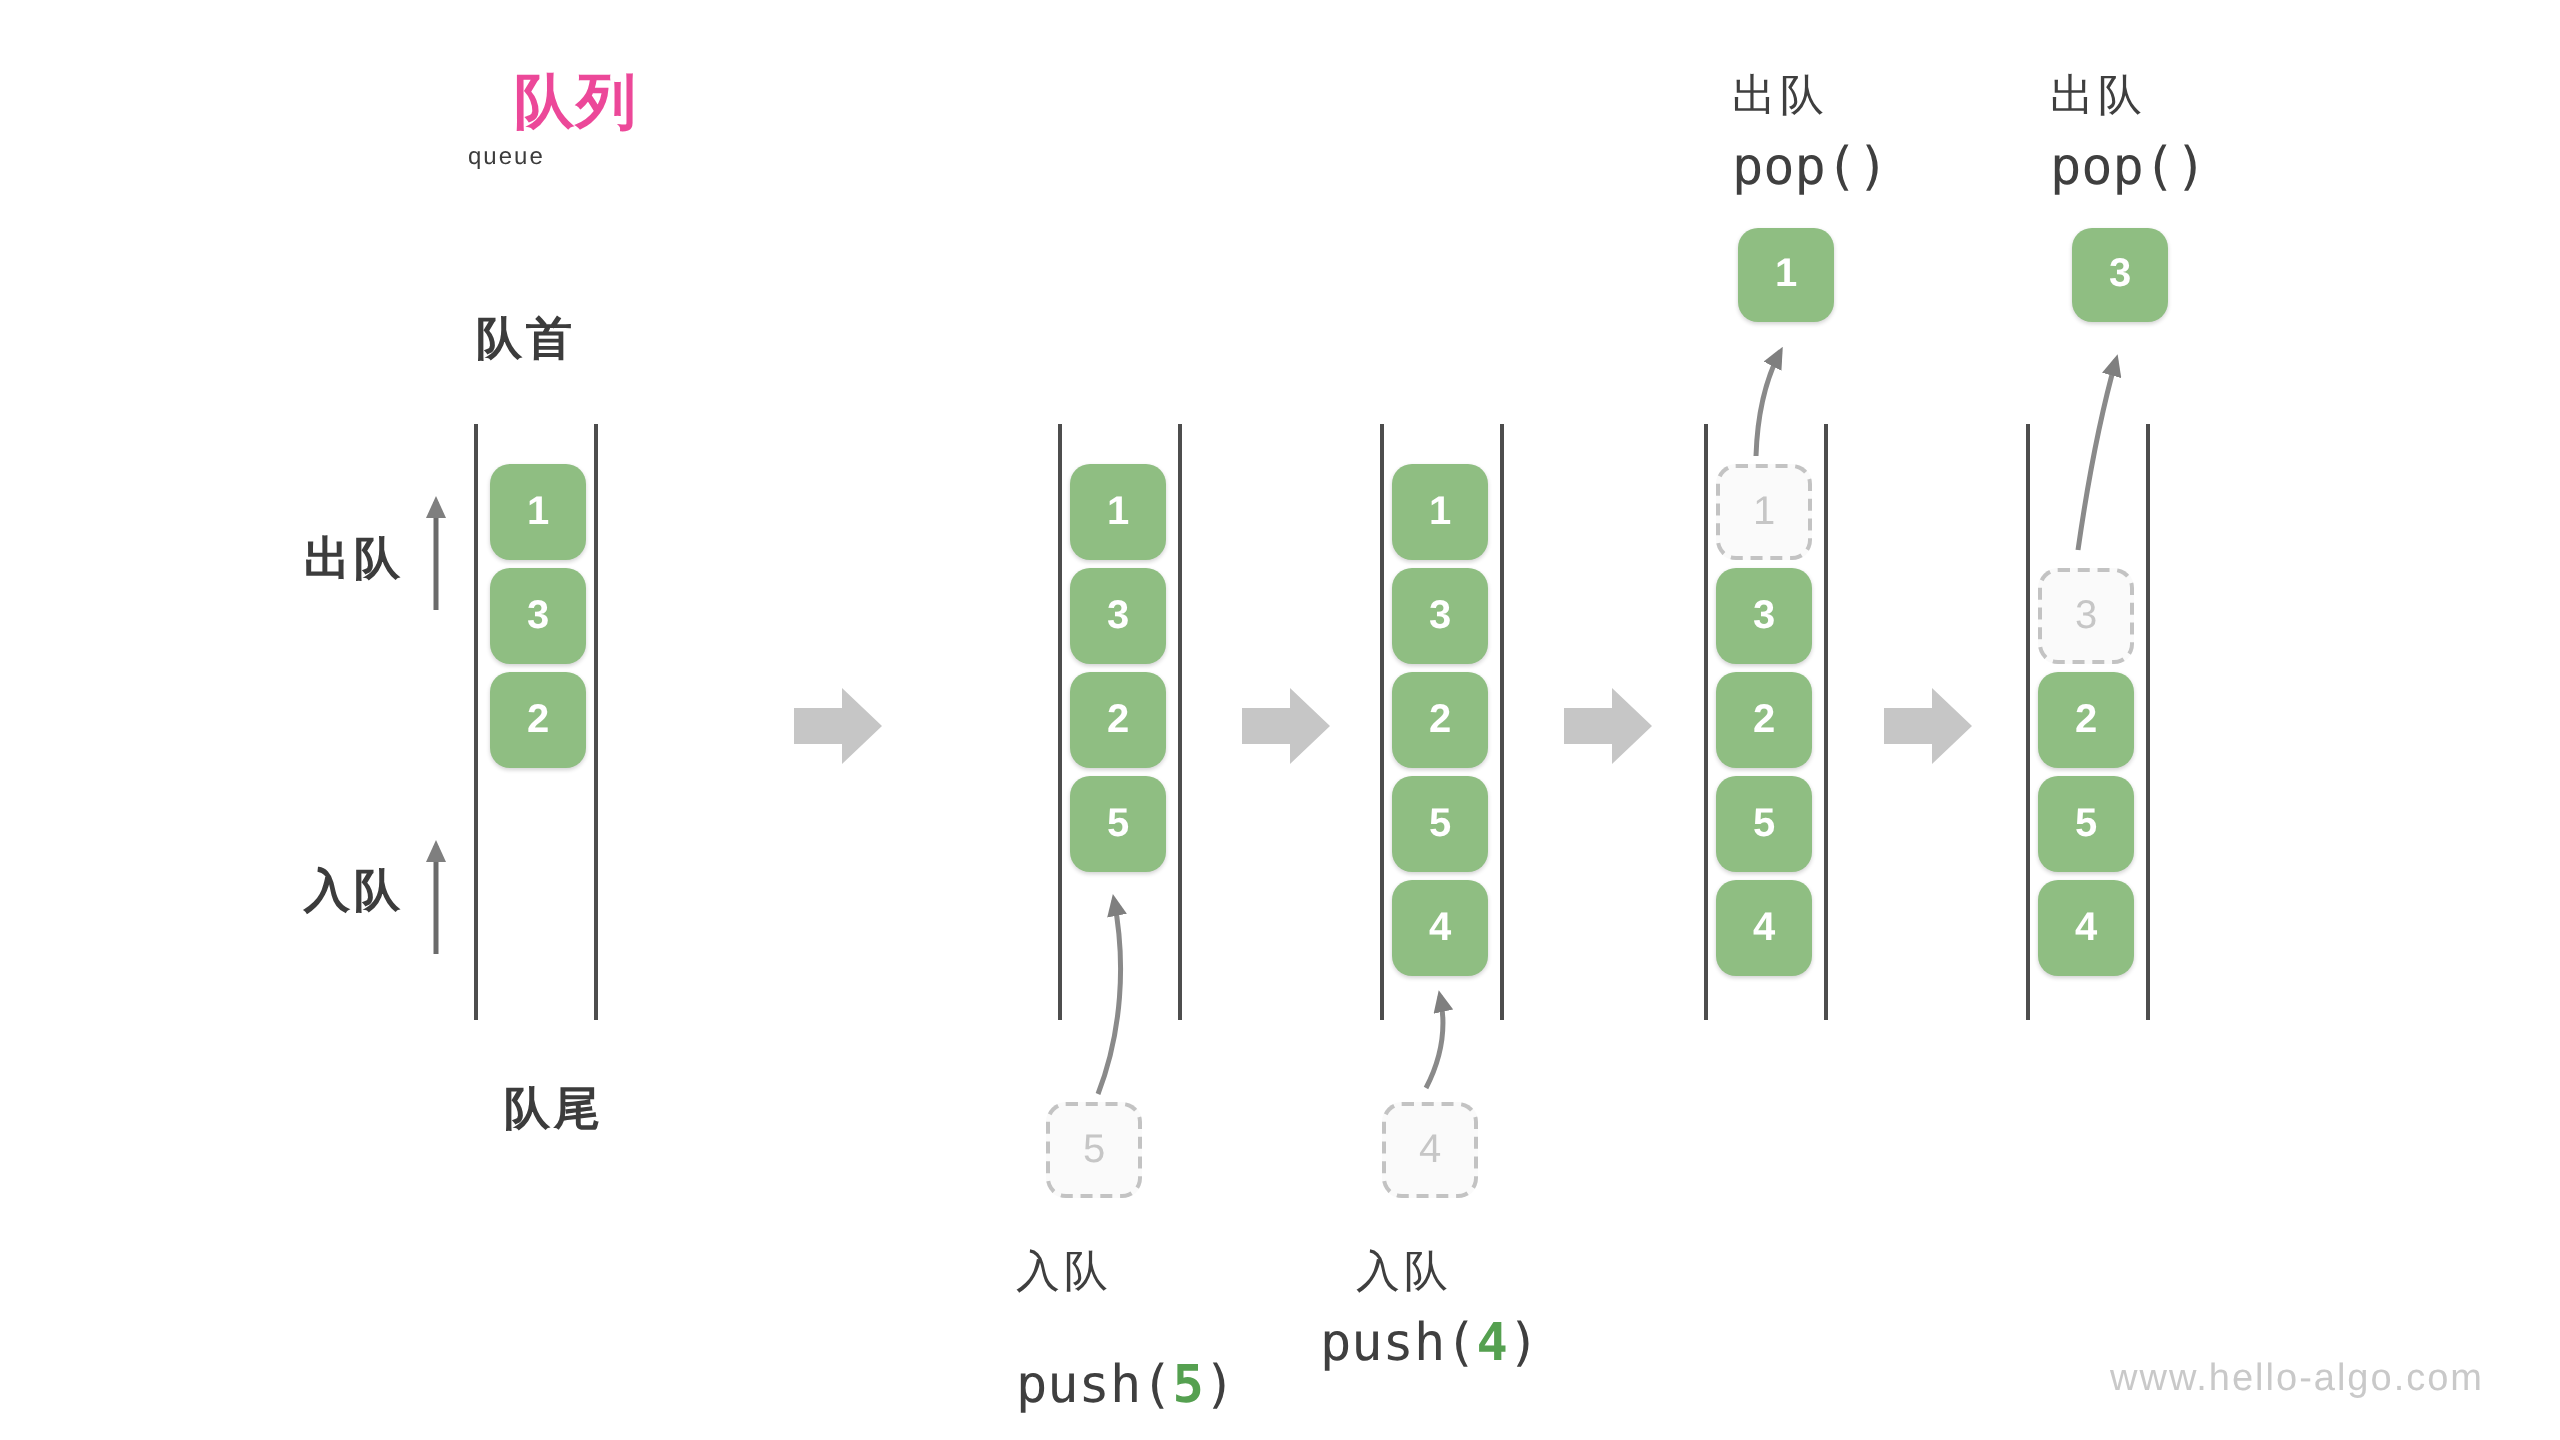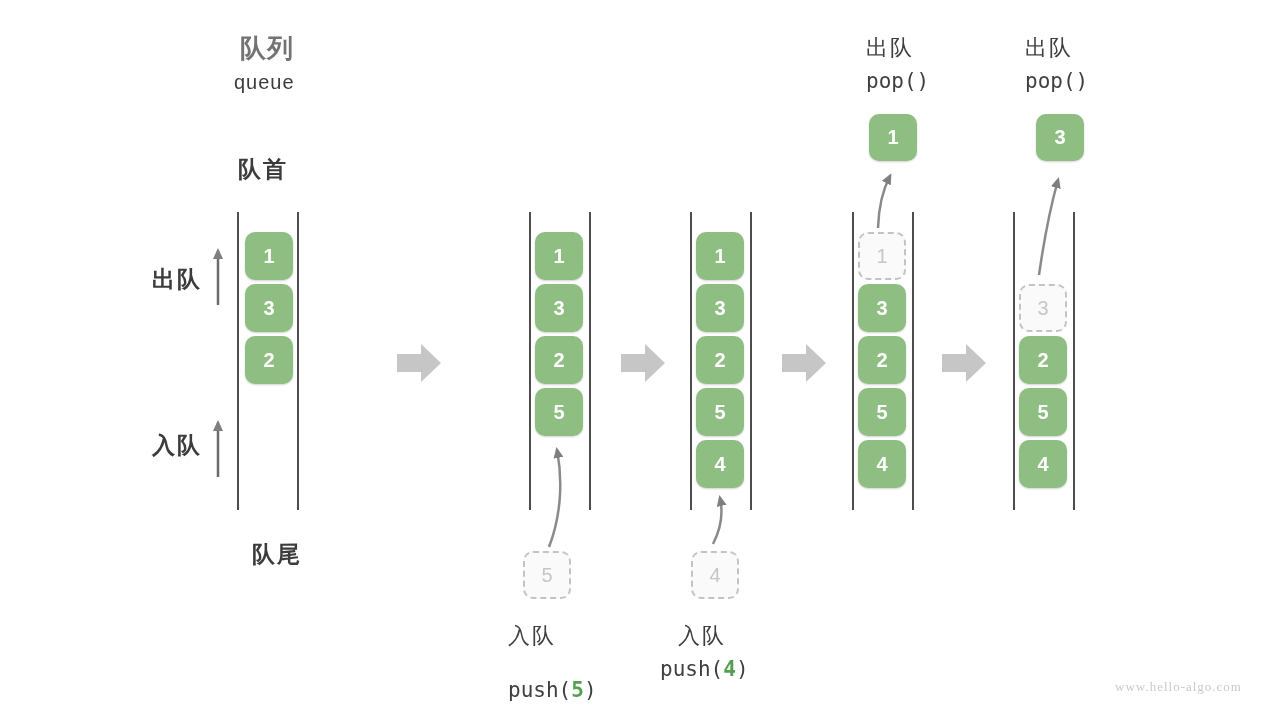--- a/index.html
+++ b/index.html
@@ -8,45 +8,46 @@
     position: relative;
     width: 1280px;
     height: 720px;
     background: #ffffff;
     overflow: hidden;
     font-family: "Liberation Sans", "DejaVu Sans", sans-serif;
     color: #3c3c3c;
   }
   .abs { position: absolute; }
   .title-zh {
-    font-size: 26px;
+    font-size: 30px;
     font-weight: bold;
-    color: #737373;
+    color: #ec4899;
     letter-spacing: 1px;
+    margin-left: 17px;
   }
   .title-en {
-    font-size: 20px;
+    font-size: 12px;
     color: #3c3c3c;
     letter-spacing: 1px;
   }
   .cjk-bold {
     font-size: 23px;
     font-weight: bold;
     color: #3c3c3c;
     letter-spacing: 2px;
   }
   .cjk-reg {
     font-size: 22px;
     font-weight: 500;
     color: #3f3f3f;
     letter-spacing: 2px;
   }
   .mono {
     font-family: "DejaVu Sans Mono", "Liberation Mono", monospace;
-    font-size: 21px;
+    font-size: 26px;
     color: #3f3f3f;
   }
   .mono .arg { color: #55a050; font-weight: bold; }
   .vline {
     position: absolute;
     width: 1.5px;
     background: #4d4d4d;
   }
   .box {
     position: absolute;
@@ -71,22 +72,22 @@
     box-shadow: none;
   }
   .block-arrow { position: absolute; width: 44px; height: 38px; }
   .overlay {
     position: absolute;
     left: 0; top: 0;
     width: 1280px; height: 720px;
     pointer-events: none;
   }
   .watermark {
-    font-family: Liberation Serif, serif;
-    font-size: 13px;
+    font-family: Liberation Sans, sans-serif;
+    font-size: 19px;
     color: #c9c9c9;
     letter-spacing: 1px;
   }
 </style>
 </head>
 <body>
 
 <div class="canvas">
 
   <svg class="overlay">

